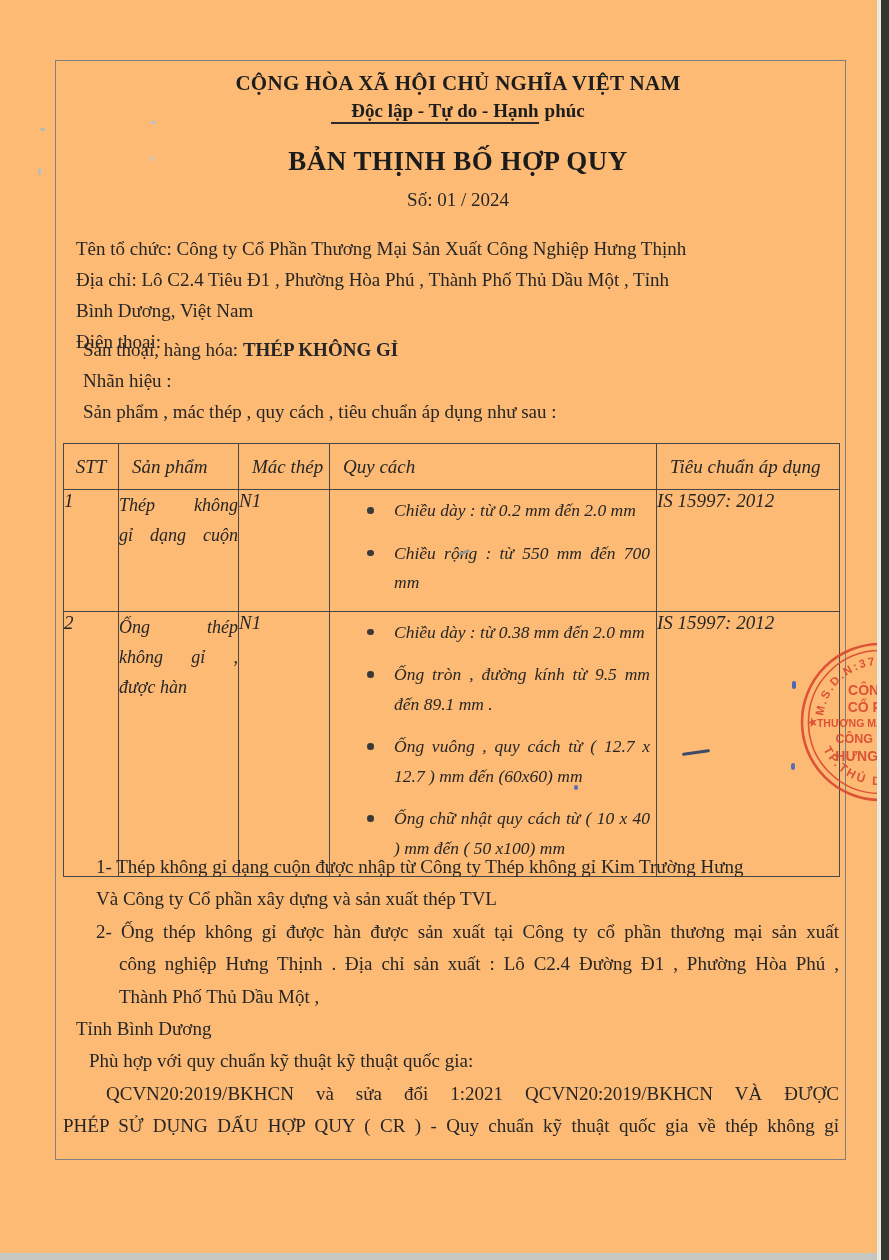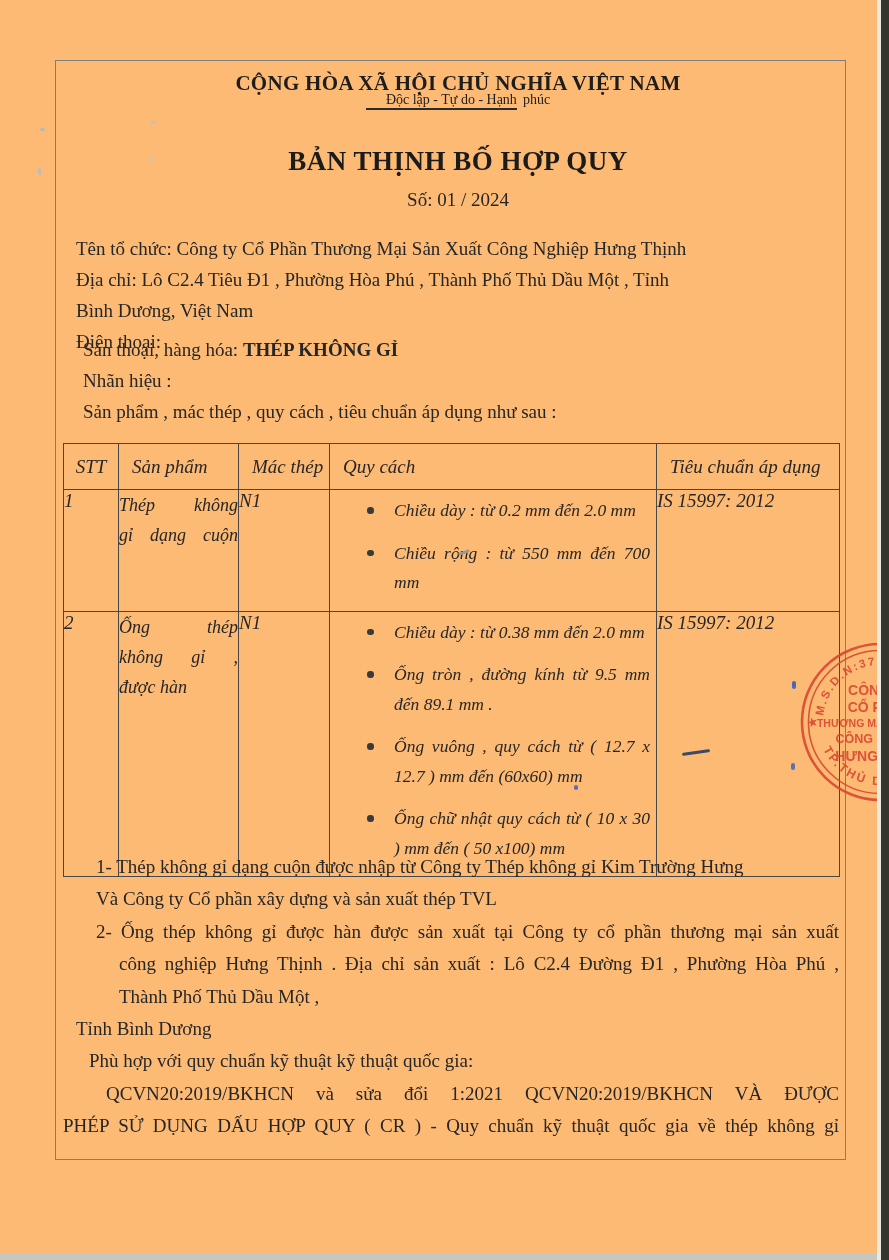--- a/index.html
+++ b/index.html
@@ -14,21 +14,21 @@
   
   .doc-border{
     position:absolute;left:55px;top:60px;
     width:791px;height:1100px;
     border:1px solid #7e7e7e;
     box-sizing:border-box;
   }
   .abs{position:absolute;}
   .center-line{left:14px;width:776px;text-align:center;}
   .nat-header{top:10px;font-weight:bold;font-size:21px;letter-spacing:.3px;color:#1d1d1d;}
-  .motto{top:31px;font-weight:normal;font-size:14px;color:#1d1d1d;}
+  .motto{top:39px;font-weight:bold;font-size:19px;color:#1d1d1d;}
   .motto .ul{border-bottom:2px solid #2a2a2a;padding-left:20px;padding-bottom:1px;}
   .motto .tail{padding-left:6px;}
   .doc-title{top:85px;font-weight:bold;font-size:27px;letter-spacing:.5px;color:#1b1b1b;}
   .doc-number{top:128px;font-size:19px;}
   .org-block{top:172px;left:0;width:780px;padding-left:20px;font-size:19px;line-height:31px;box-sizing:border-box;}
   .prod-block{top:273px;left:0;width:780px;padding-left:27px;font-size:19px;line-height:31px;box-sizing:border-box;}
   .bold{font-weight:bold;}
   
   table.spec{
     position:absolute;left:7px;top:382px;
@@ -142,21 +142,21 @@
           <div class="jline">Ống thép</div>
           <div class="jline">không gỉ ,</div>
           <div>được hàn</div>
         </td>
         <td class="grade">N1</td>
         <td class="specs">
           <ul class="bullets">
             <li>Chiều dày : từ 0.38 mm đến 2.0 mm</li>
             <li>Ống tròn , đường kính từ 9.5 mm đến 89.1 mm .</li>
             <li>Ống vuông , quy cách từ ( 12.7 x 12.7 ) mm đến (60x60) mm</li>
-            <li>Ống chữ nhật quy cách từ ( 10 x 30 ) mm đến ( 50 x100) mm</li>
+            <li>Ống chữ nhật quy cách từ ( 10 x 40 ) mm đến ( 50 x100) mm</li>
           </ul>
         </td>
         <td class="std">IS 15997: 2012</td>
       </tr>
     </tbody>
       </table>
 
     <div class="abs notes">
       <div class="n-ind1">1- Thép không gỉ dạng cuộn được nhập từ Công ty Thép không gỉ Kim Trường Hưng</div>
       <div class="n-ind1">Và Công ty Cổ phần xây dựng và sản xuất thép TVL</div>

